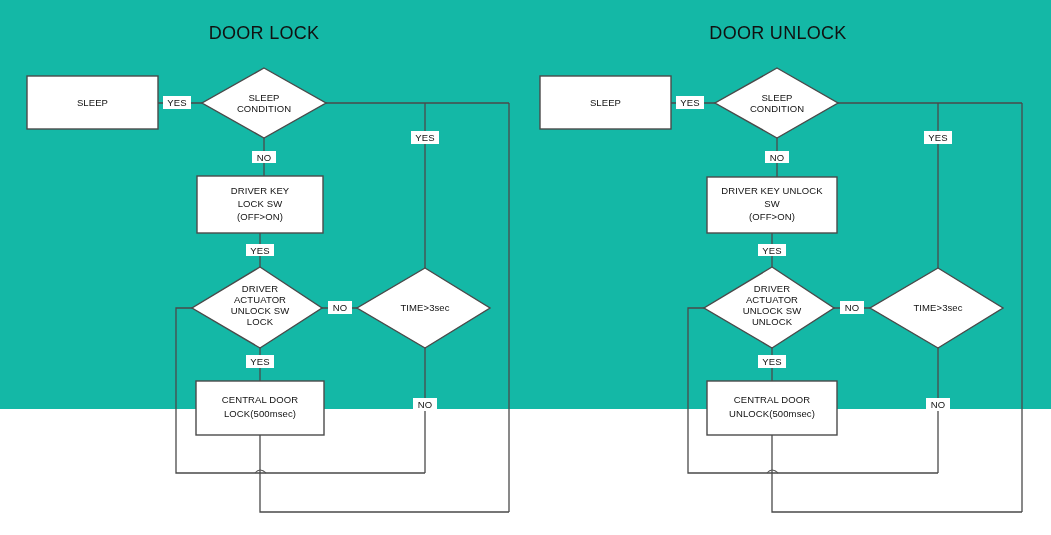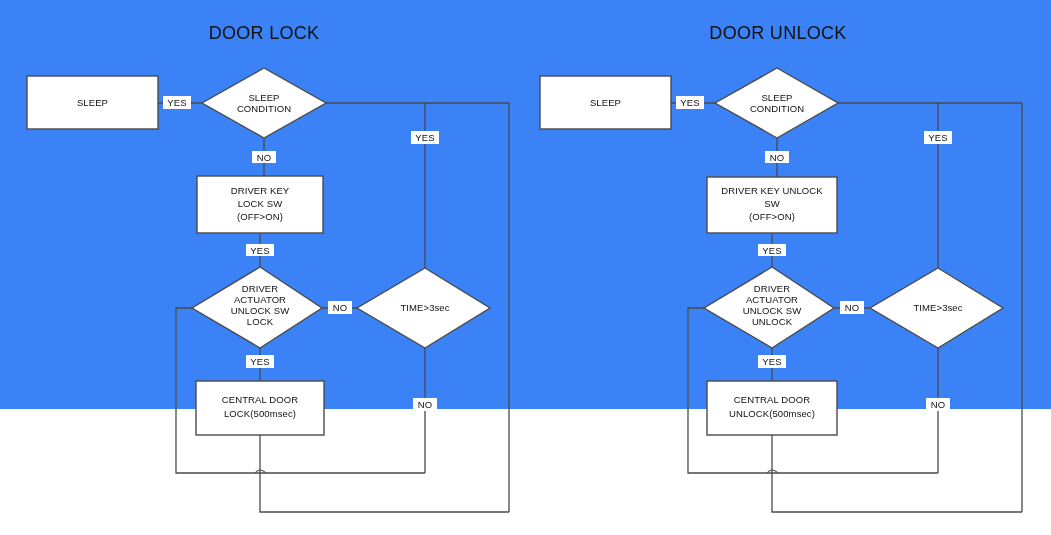--- a/index.html
+++ b/index.html
@@ -11,21 +11,21 @@
     width: 1051px;
     height: 535px;
     font-family: "Liberation Sans", sans-serif;
     color: #000000;
     overflow: hidden;
   }
   #canvas {
     position: relative;
     width: 1051px;
     height: 409px;
-    background: #3b82f6;
+    background: #14b8a6;
   }
   svg.flow {
     position: absolute;
     left: 0;
     top: 0;
     width: 1051px;
     height: 535px;
   }
   .title-text {
     font-family: "Liberation Sans", sans-serif;

